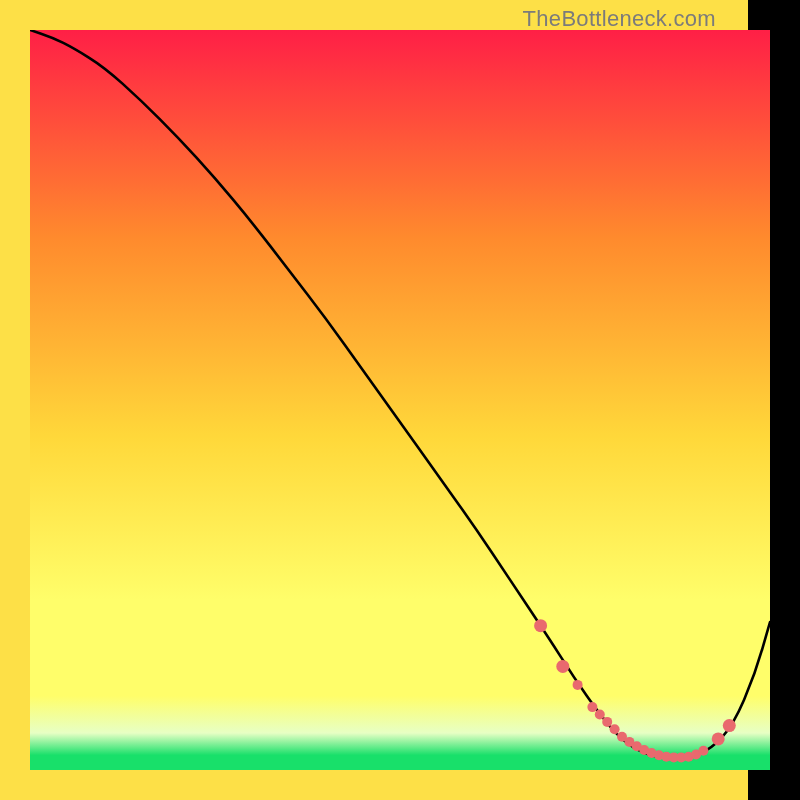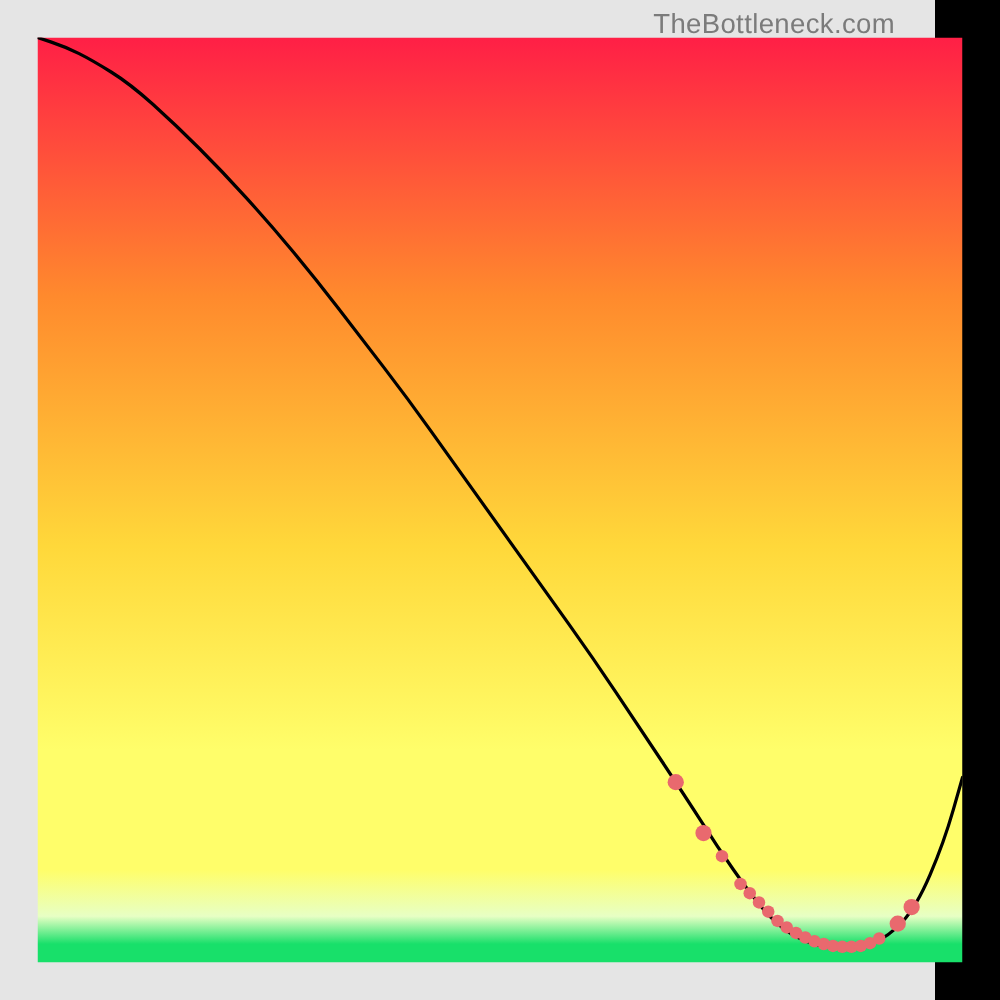--- a/index.html
+++ b/index.html
@@ -8,21 +8,21 @@
     width: 800px;
     height: 800px;
     background: #000;
     overflow: hidden;
     font-family: Arial, Helvetica, sans-serif;
   }
   .stage {
     position: relative;
     width: 748px;
     height: 800px;
-    background: #e5e5e5;
+    background: #fde047;
   }
   .plot-area {
     position: absolute;
     left: 30px;
     top: 30px;
     width: 740px;
     height: 740px;
   }
   .gradient {
     position: absolute;

